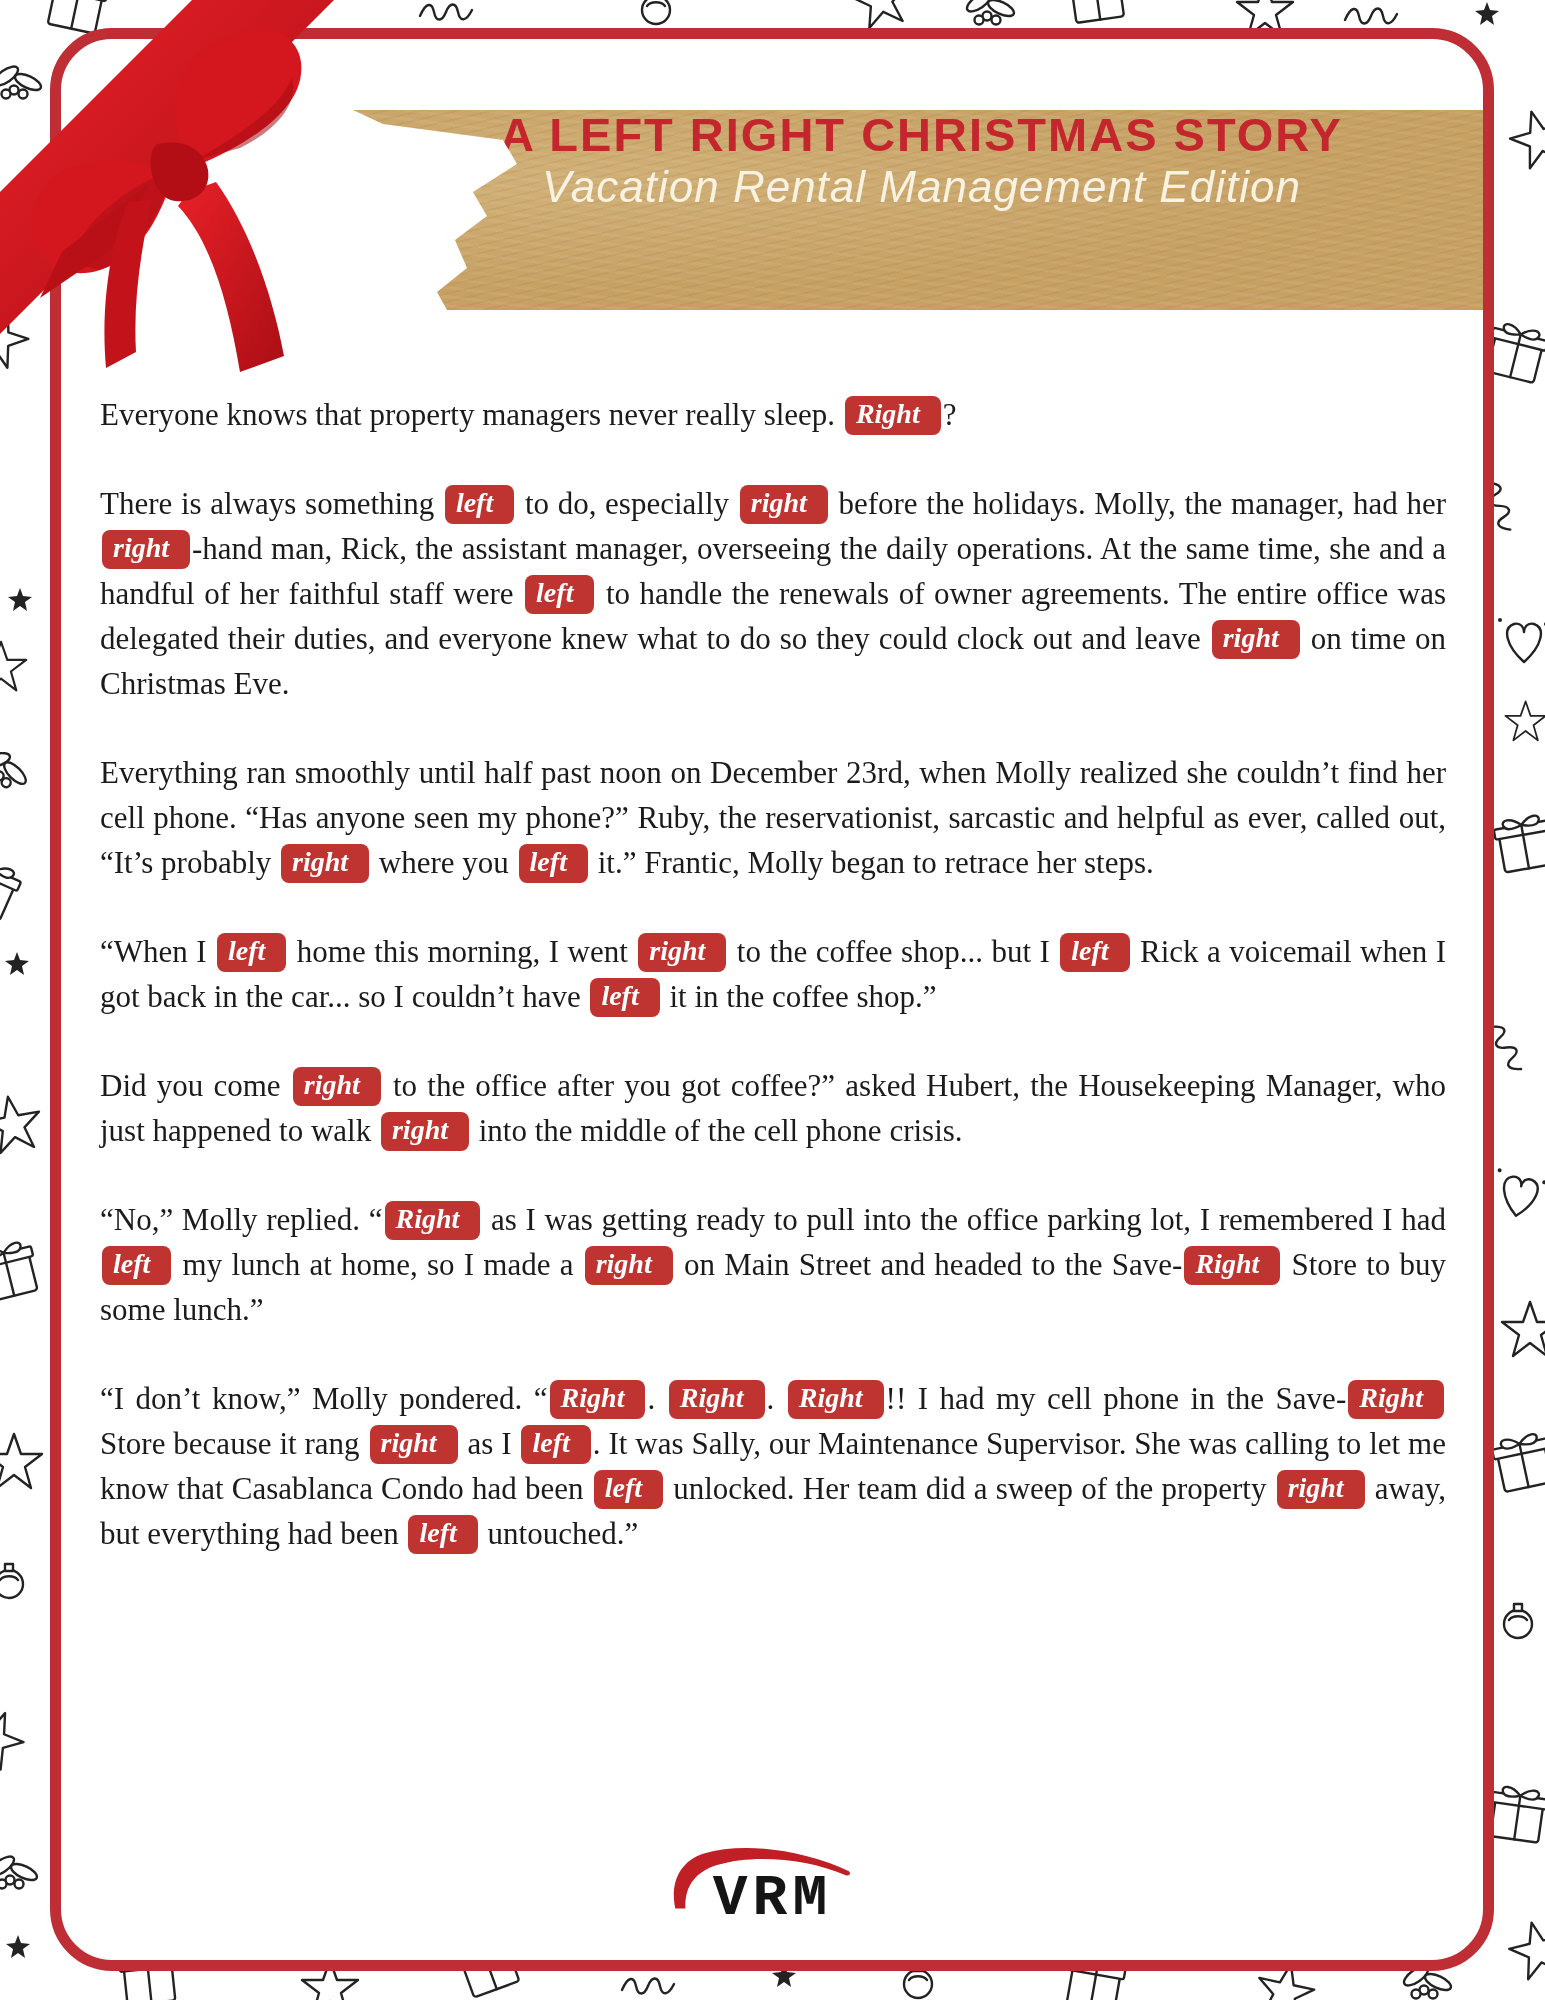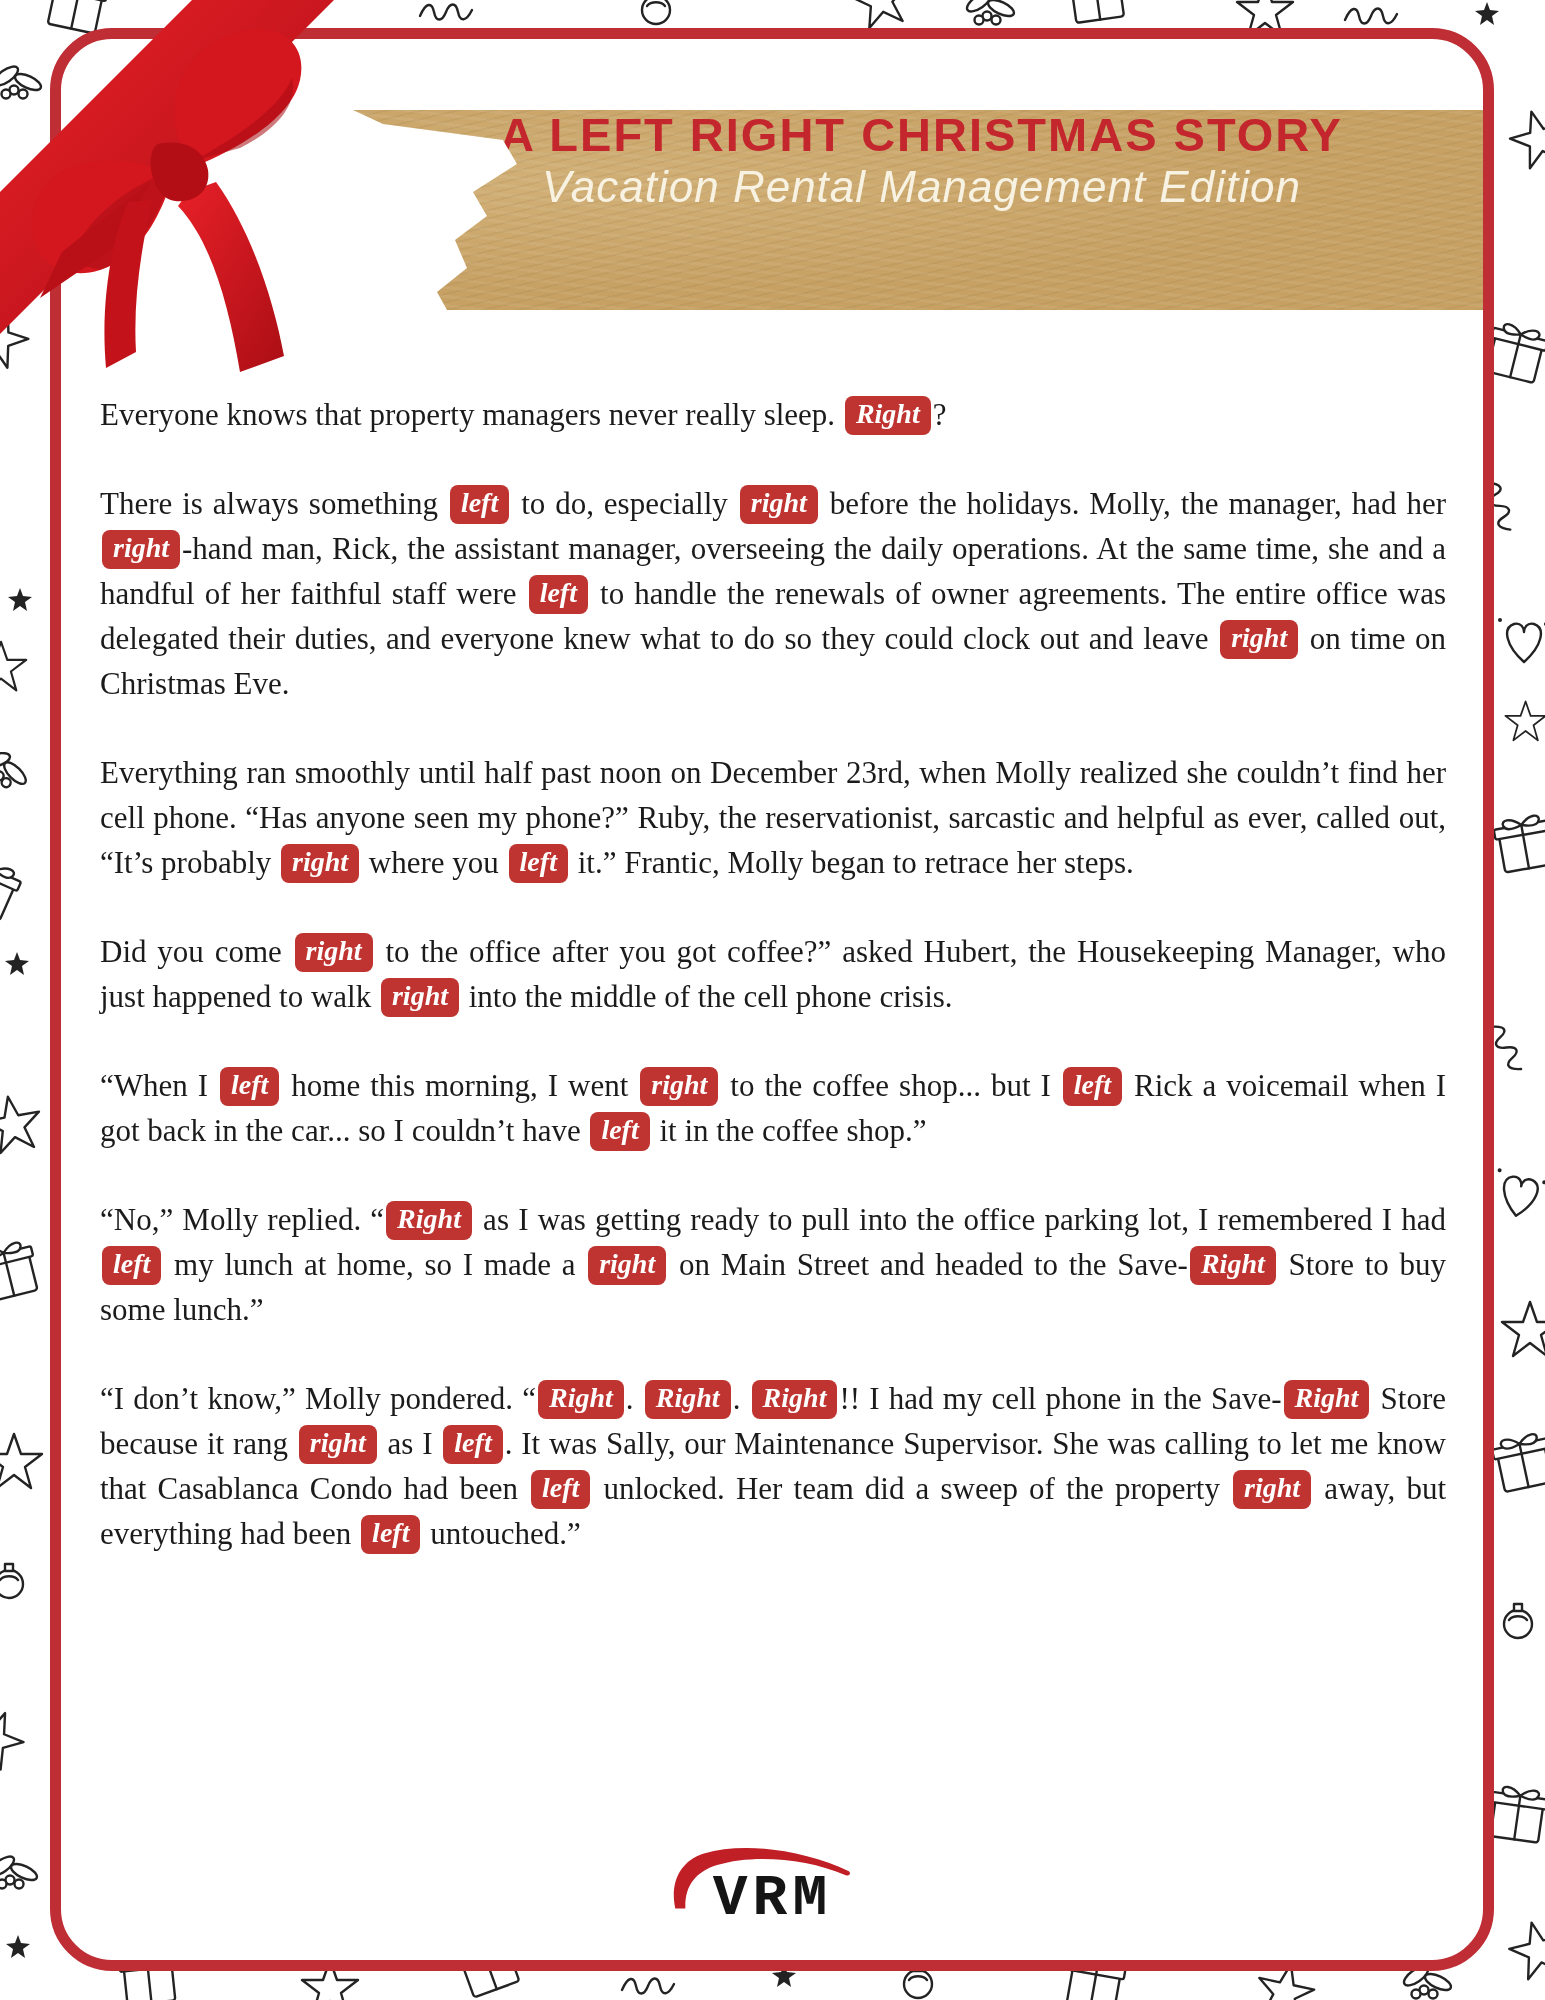--- a/index.html
+++ b/index.html
@@ -57,21 +57,21 @@
     font-size:31px;line-height:45px;color:#1b1b1b;
     text-align:justify;
   }
   .story p{margin:0 0 44px 0;}
   .badge{
     display:inline-block;
     background:#bf3430;
     color:#ffffff;
     font-style:italic;font-weight:bold;
     font-size:28px;line-height:34px;
-    padding:1px 11px 4px 11px;
+    padding:1px 21px 4px 11px;
     border-radius:8px;
     margin:0 2px;
     transform:translateY(-2px);
   }
   
   .ribbon{position:absolute;left:0;top:0;width:520px;height:520px;z-index:5;}
   
   .logo{
     position:absolute;left:0;right:0;top:1848px;
     text-align:center;z-index:3;
@@ -184,22 +184,22 @@
 
 <div class="banner">
   <div class="banner-title">A LEFT RIGHT CHRISTMAS STORY</div>
   <div class="banner-subtitle">Vacation Rental Management Edition</div>
 </div>
 
 <div class="story">
     <p>Everyone knows that property managers never really sleep. <span class="badge">Right</span>?</p>
     <p>There is always something <span class="badge">left</span> to do, especially <span class="badge">right</span> before the holidays. Molly, the manager, had her <span class="badge">right</span>-hand man, Rick, the assistant manager, overseeing the daily operations. At the same time, she and a handful of her faithful staff were <span class="badge">left</span> to handle the renewals of owner agreements. The entire office was delegated their duties, and everyone knew what to do so they could clock out and leave <span class="badge">right</span> on time on Christmas Eve.</p>
     <p>Everything ran smoothly until half past noon on December 23rd, when Molly realized she couldn’t find her cell phone. “Has anyone seen my phone?” Ruby, the reservationist, sarcastic and helpful as ever, called out, “It’s probably <span class="badge">right</span> where you <span class="badge">left</span> it.” Frantic, Molly began to retrace her steps.</p>
+    <p>“When I <span class="badge">left</span> home this morning, I went <span class="badge">right</span> to the coffee shop... but I <span class="badge">left</span> Rick a voicemail when I got back in the car... so I couldn’t have <span class="badge">left</span> it in the coffee shop.”</p>
     <p>Did you come <span class="badge">right</span> to the office after you got coffee?” asked Hubert, the Housekeeping Manager, who just happened to walk <span class="badge">right</span> into the middle of the cell phone crisis.</p>
-    <p>“When I <span class="badge">left</span> home this morning, I went <span class="badge">right</span> to the coffee shop... but I <span class="badge">left</span> Rick a voicemail when I got back in the car... so I couldn’t have <span class="badge">left</span> it in the coffee shop.”</p>
     <p>“No,” Molly replied. “<span class="badge">Right</span> as I was getting ready to pull into the office parking lot, I remembered I had <span class="badge">left</span> my lunch at home, so I made a <span class="badge">right</span> on Main Street and headed to the Save-<span class="badge">Right</span> Store to buy some lunch.”</p>
     <p>“I don’t know,” Molly pondered. “<span class="badge">Right</span>. <span class="badge">Right</span>. <span class="badge">Right</span>!! I had my cell phone in the Save-<span class="badge">Right</span> Store because it rang <span class="badge">right</span> as I <span class="badge">left</span>. It was Sally, our Maintenance Supervisor. She was calling to let me know that Casablanca Condo had been <span class="badge">left</span> unlocked. Her team did a sweep of the property <span class="badge">right</span> away, but everything had been <span class="badge">left</span> untouched.”</p>
   </div>
 
 <svg class="ribbon" width="520" height="520" viewBox="0 0 520 520" aria-hidden="true">
   <defs>
     <linearGradient id="ribg" x1="0" y1="0" x2="1" y2="1">
       <stop offset="0" stop-color="#e82028"></stop>
       <stop offset="1" stop-color="#ab0e15"></stop>
     </linearGradient>

